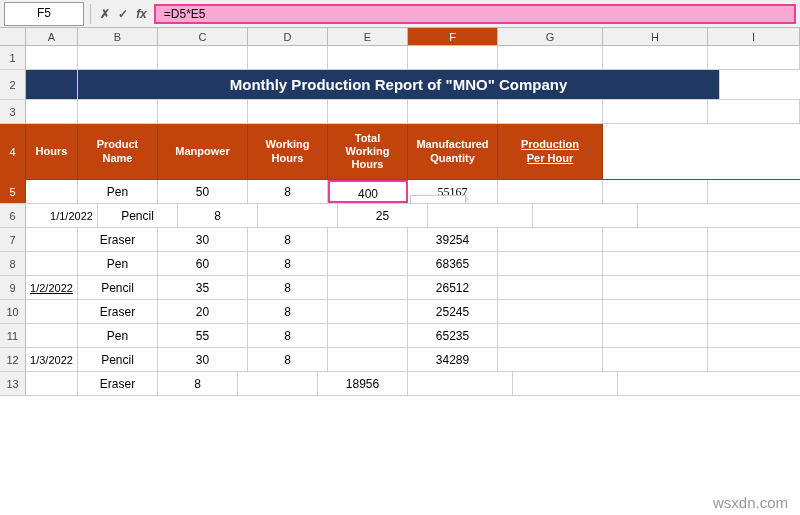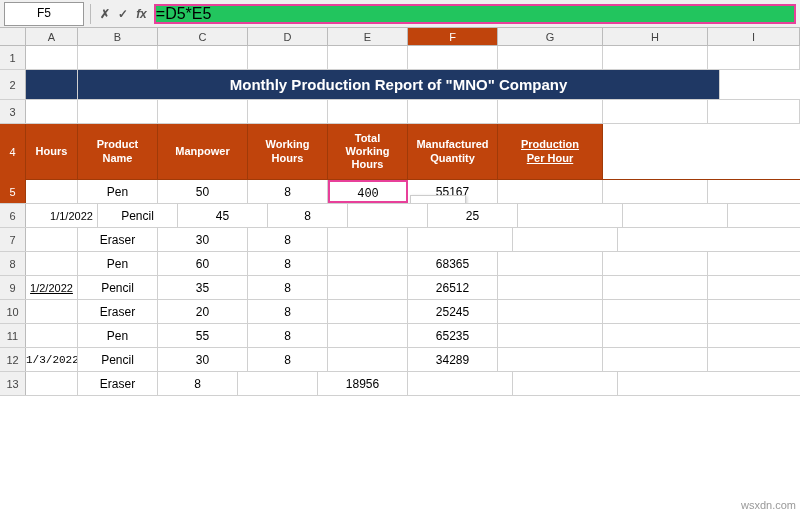--- a/index.html
+++ b/index.html
@@ -40,23 +40,23 @@
       font-size: 12px;
       color: #555;
       padding: 0 3px;
       cursor: pointer;
       font-weight: bold;
     }
     .formula-bar {
       flex: 1;
       height: 20px;
       border: 2px solid #e8409a;
-      background: #22c55e;
-      font-size: 16px;
-      padding: 0 0;
+      background: #f9a8d4;
+      font-size: 12px;
+      padding: 0 8px;
       line-height: 16px;
     }
     .divider-v {
       width: 1px;
       height: 20px;
       background: #bbb;
       margin: 0 2px;
     }
 
     
@@ -107,21 +107,20 @@
       text-align: center;
       overflow: hidden;
       white-space: nowrap;
       flex-shrink: 0;
       position: relative;
     }
     
     .cell-selected {
       border: 2px solid #e8409a !important;
       z-index: 2;
-      font-family: Liberation Mono, monospace;
     }
 
     
     .header-cell {
       background: #c0440c;
       color: #fff;
       font-weight: bold;
       font-size: 11px;
       text-align: center;
       vertical-align: middle;
@@ -175,22 +174,22 @@
       padding: 2px 4px;
       font-size: 10px;
       z-index: 10;
       white-space: nowrap;
       box-shadow: 1px 1px 3px rgba(0,0,0,0.2);
     }
 
     .watermark {
       position: fixed;
       bottom: 4px;
-      right: 4px;
-      font-size: 11px;
+      right: 12px;
+      font-size: 15px;
       color: #999;
     }
   </style>
 </head>
 <body>
 
 <div class="top-bar">
   <div class="name-box">F5</div>
   <div class="divider-v"></div>
   <div class="formula-icons">
@@ -269,47 +268,47 @@
     <div class="header-cell w-i" style="background:#fff; border:none;"></div>
   </div>
 
   <div class="sheet-row">
     <div class="row-num" style="background:#c0440c; color:#fff; border-right:1px solid #a03a08;">5</div>
     <div class="cell w-b data-cell"></div>
     <div class="cell w-c data-cell">Pen</div>
     <div class="cell w-d data-cell">50</div>
     <div class="cell w-e data-cell">8</div>
     <div class="cell w-f data-cell cell-selected">400</div>
-    <div class="cell w-g data-cell" style="position:relative;">
+    <div class="cell w-g data-cell" style="position:relative;font-family:Liberation Serif, serif;">
       55167
       <div class="paste-icon">📋(Ctrl)·⊞</div>
     </div>
     <div class="cell w-h data-cell"></div>
     <div class="cell w-i data-cell"></div>
   </div>
 
   <div class="sheet-row">
     <div class="row-num">6</div>
     <div class="cell w-b data-cell" style="font-size:11px;margin-left:20px;">1/1/2022</div>
     <div class="cell w-c data-cell">Pencil</div>
-    <div class="cell w-d data-cell">45</div>
     <div class="cell w-e data-cell">8</div>
     <div class="cell w-f data-cell"></div>
     <div class="cell w-g data-cell">25</div>
     <div class="cell w-h data-cell"></div>
     <div class="cell w-i data-cell"></div>
   </div>
 
   <div class="sheet-row">
     <div class="row-num">7</div>
     <div class="cell w-b data-cell"></div>
     <div class="cell w-c data-cell">Eraser</div>
     <div class="cell w-d data-cell">30</div>
     <div class="cell w-e data-cell">8</div>
     <div class="cell w-f data-cell"></div>
+    <div class="cell w-g data-cell">39254</div>
     <div class="cell w-h data-cell"></div>
     <div class="cell w-i data-cell"></div>
   </div>
 
   <div class="sheet-row">
     <div class="row-num">8</div>
     <div class="cell w-b data-cell"></div>
     <div class="cell w-c data-cell">Pen</div>
     <div class="cell w-d data-cell">60</div>
     <div class="cell w-e data-cell">8</div>
@@ -350,21 +349,21 @@
     <div class="cell w-d data-cell">55</div>
     <div class="cell w-e data-cell">8</div>
     <div class="cell w-f data-cell"></div>
     <div class="cell w-g data-cell">65235</div>
     <div class="cell w-h data-cell"></div>
     <div class="cell w-i data-cell"></div>
   </div>
 
   <div class="sheet-row">
     <div class="row-num">12</div>
-    <div class="cell w-b data-cell" style="font-size:11px;font-family:Liberation Mono, monospace;">1/3/2022</div>
+    <div class="cell w-b data-cell" style="font-size:11px;">1/3/2022</div>
     <div class="cell w-c data-cell">Pencil</div>
     <div class="cell w-d data-cell">30</div>
     <div class="cell w-e data-cell">8</div>
     <div class="cell w-f data-cell"></div>
     <div class="cell w-g data-cell">34289</div>
     <div class="cell w-h data-cell"></div>
     <div class="cell w-i data-cell"></div>
   </div>
 
   <div class="sheet-row">

